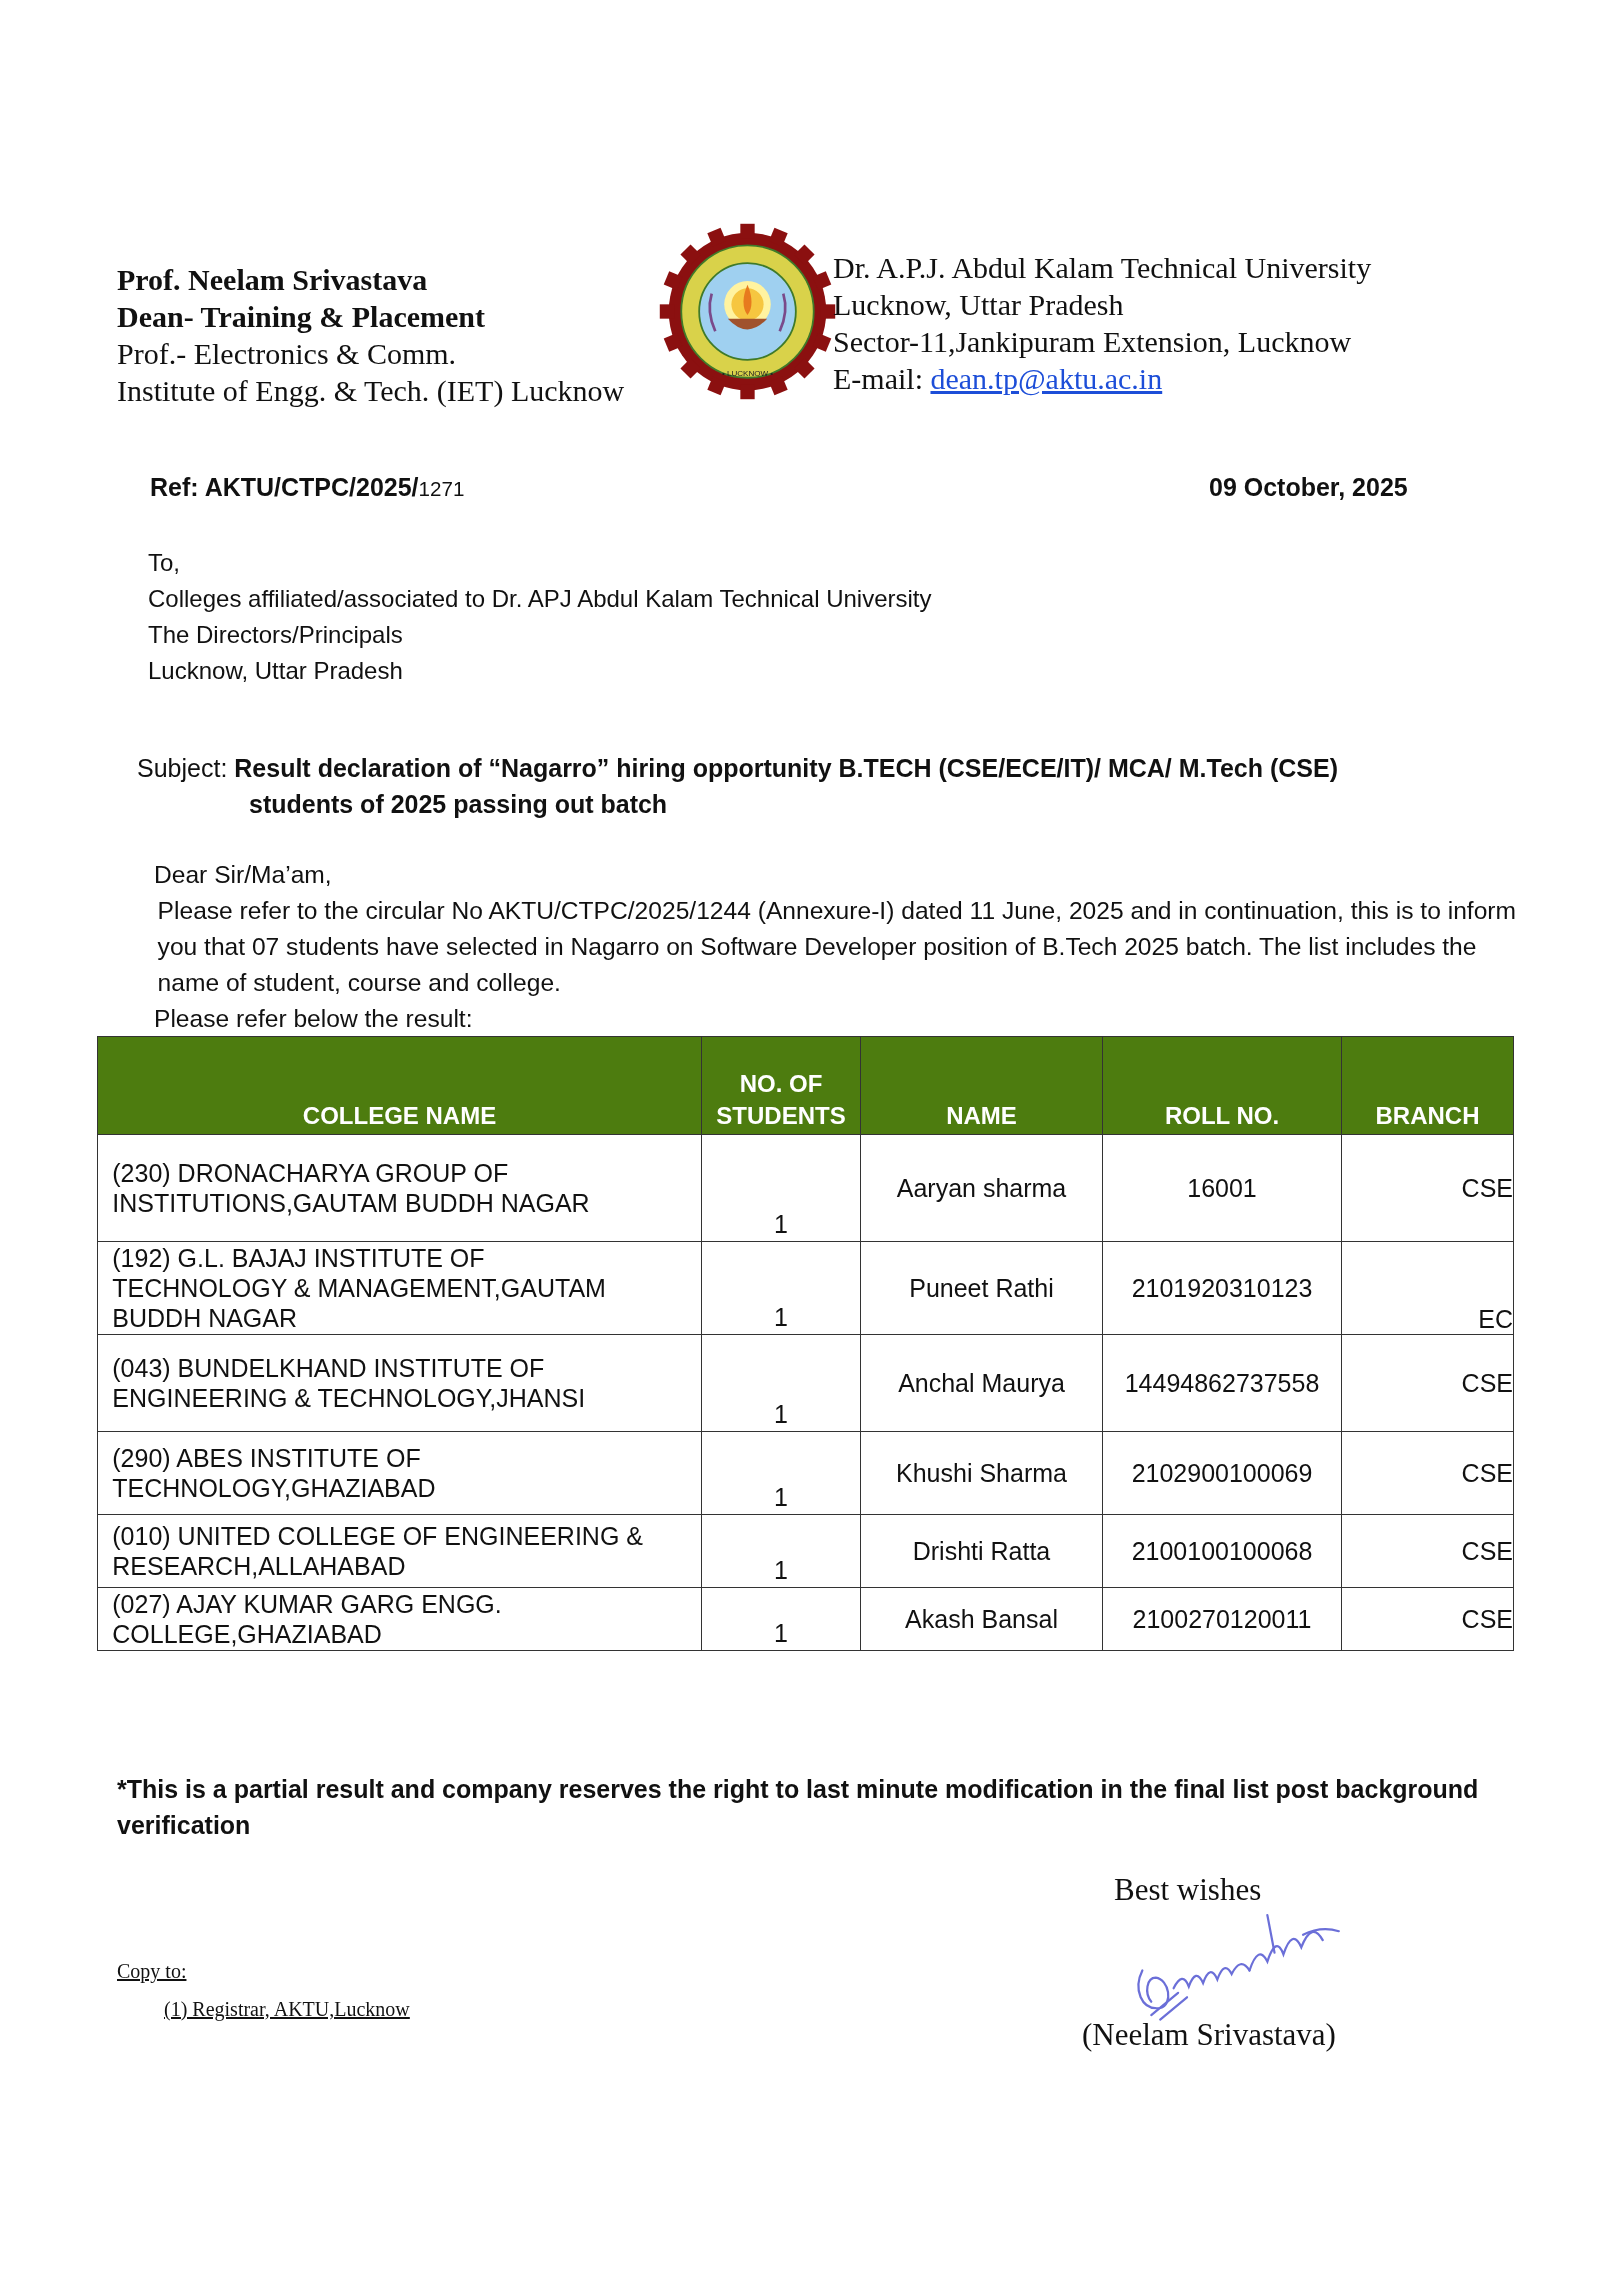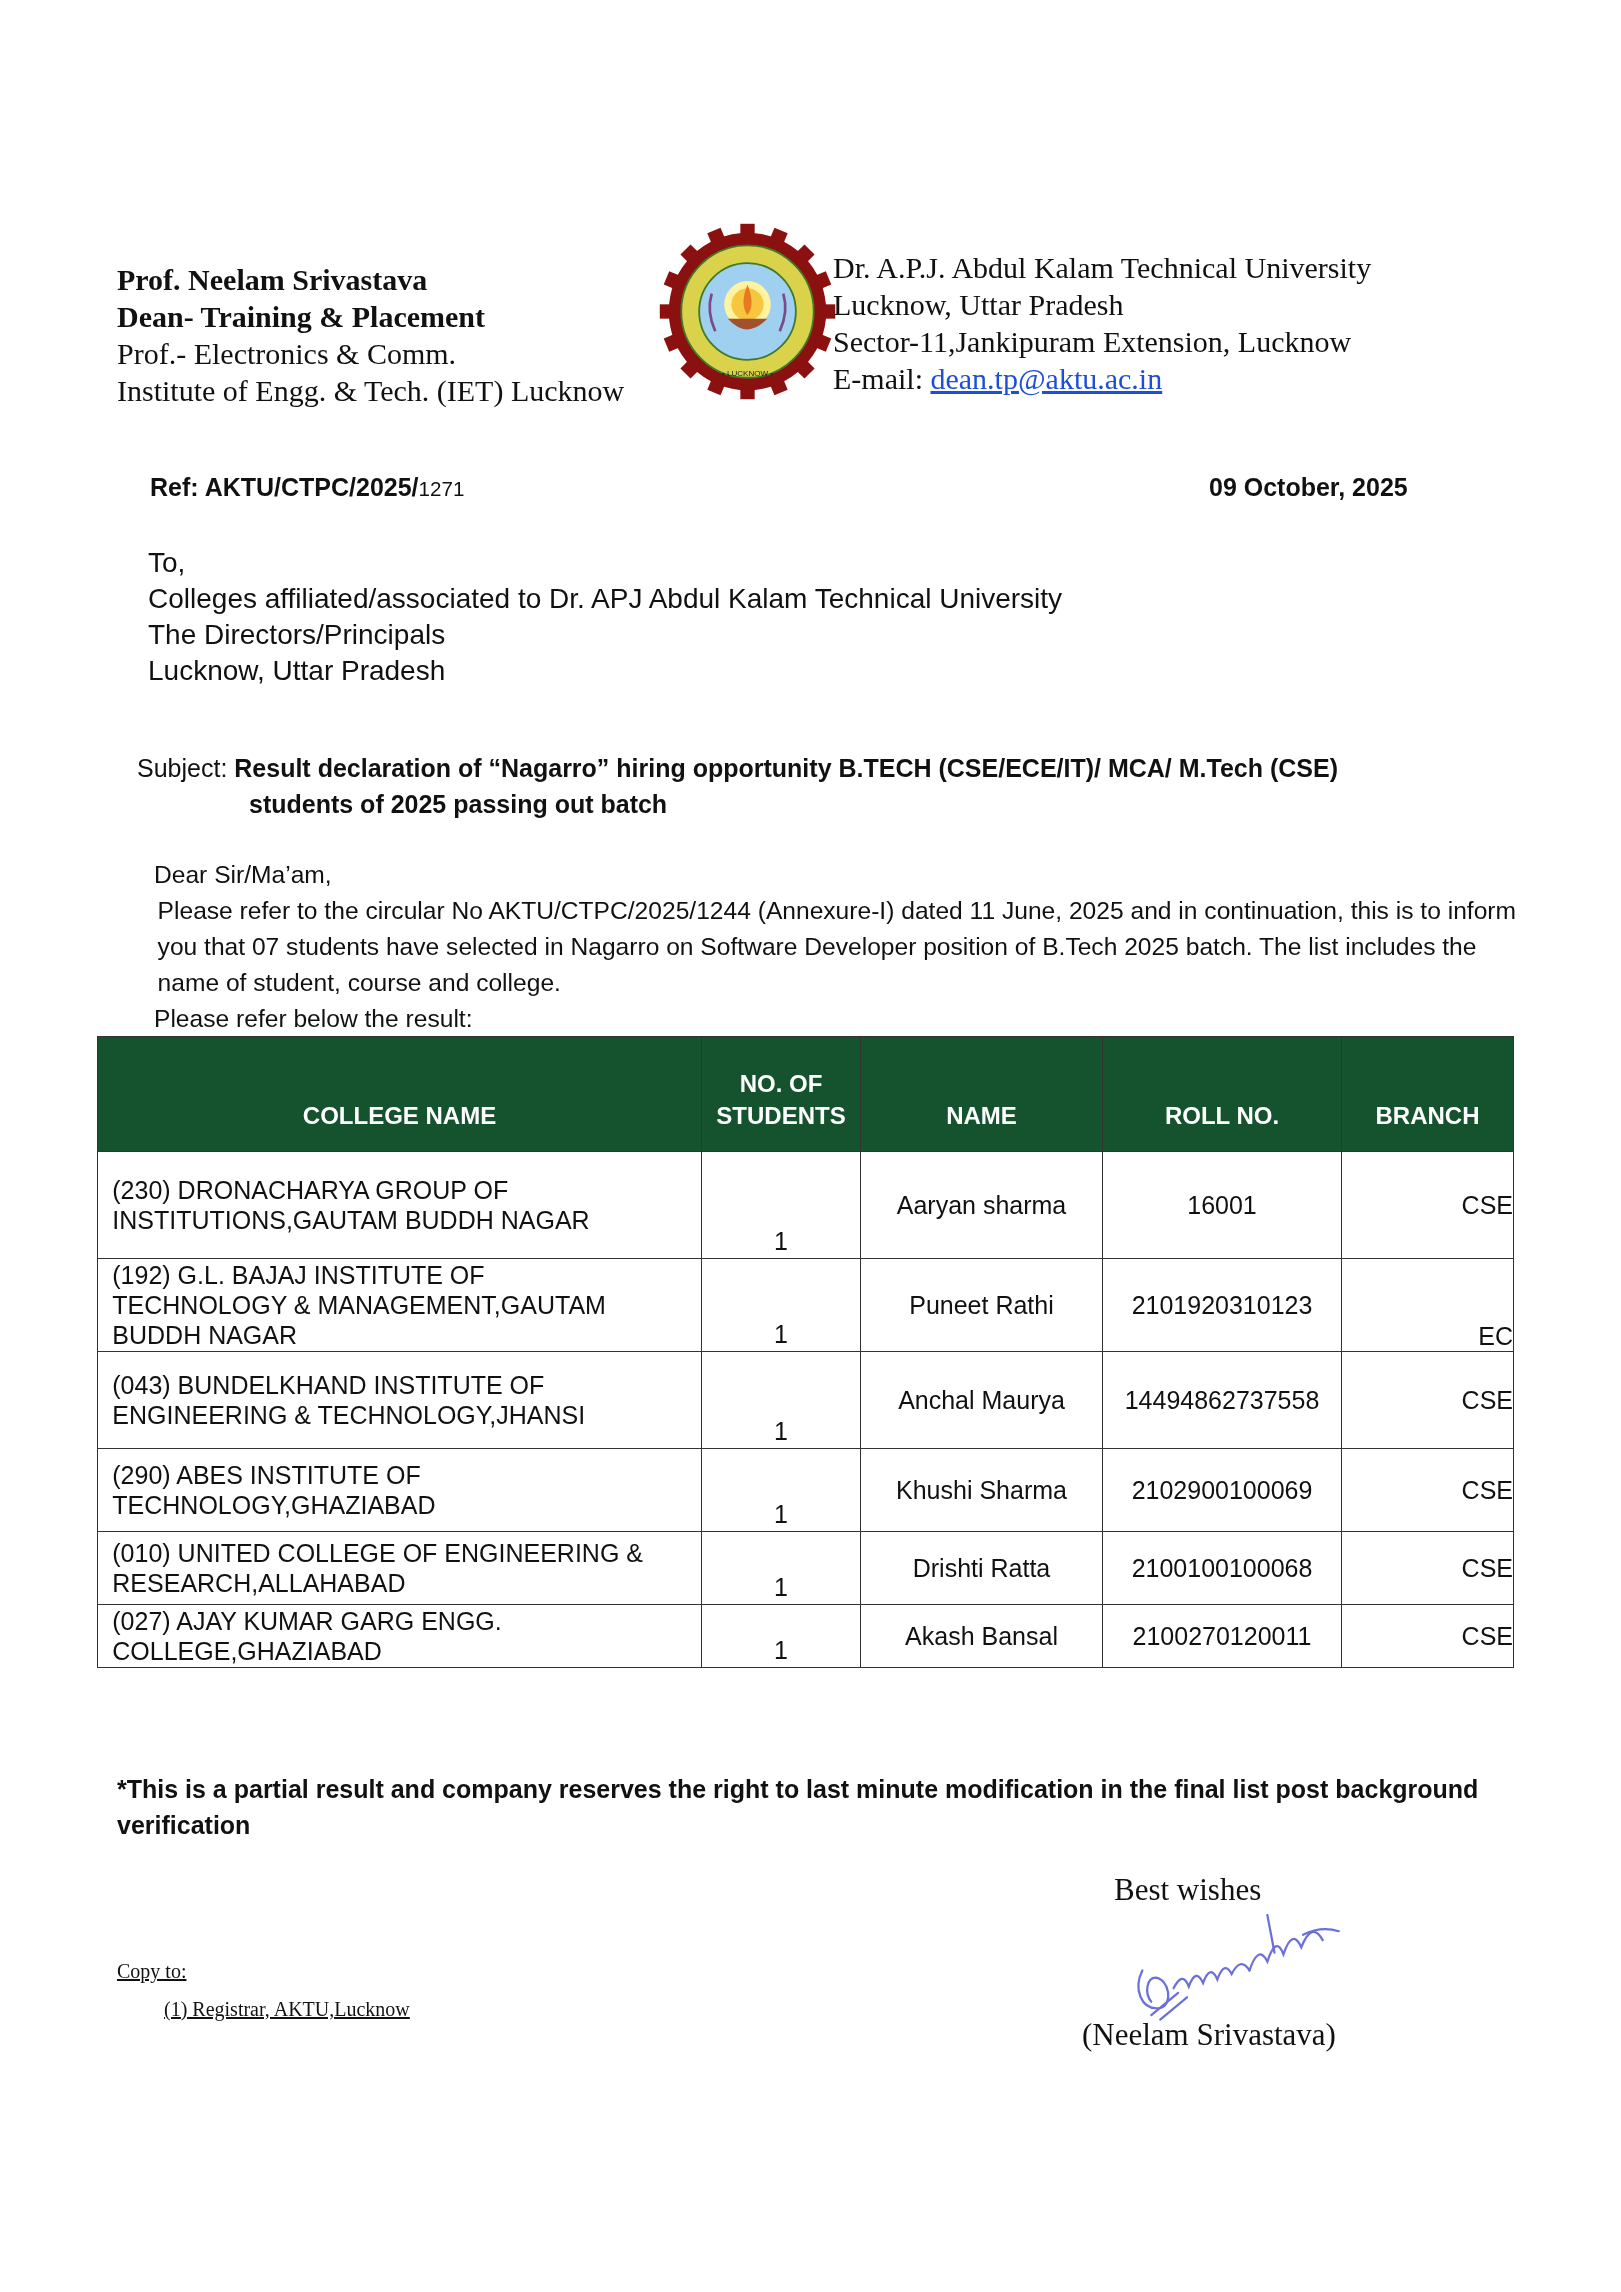--- a/index.html
+++ b/index.html
@@ -13,35 +13,35 @@
   .lh-left .b { font-weight: bold; }
   .lh-right { left: 833px; top: 249px; font-size: 30px; line-height: 37px; }
   .lh-right a { color: #1d4ed8; text-decoration: underline; }
   .logo { left: 658px; top: 222px; width: 179px; height: 179px; }
 
   
   .ref { left: 150px; top: 473px; font-size: 25px; font-weight: bold; }
   .ref .num { font-weight: normal; font-size: 20.6px; }
   .date { left: 1209px; top: 473px; font-size: 25px; font-weight: bold; }
 
-  .addr { left: 148px; top: 545px; font-size: 28px; line-height: 36px; }
+  .addr { left: 148px; top: 545px; font-size: 24px; line-height: 36px; }
 
   .subject { left: 137px; top: 750px; font-size: 25px; line-height: 36px; width: 1379px; }
   .subject .lbl { font-weight: normal; }
   .subject .txt { font-weight: bold; }
   .subject .l2 { padding-left: 112px; font-weight: bold; display: block; }
 
   .body { left: 154px; top: 857px; font-size: 24.6px; line-height: 36px; width: 1379px; }
   .body p { margin: 0; }
   .body .indent { padding-left: 3.6px; }
 
   
   table.results { position: absolute; left: 97px; top: 1036px; width: 1416px; border-collapse: collapse; table-layout: fixed; }
   table.results th, table.results td { border: 1.8px solid #333; }
-  table.results th { background: #14532d; color: #fff; font-family: "Liberation Sans", "DejaVu Sans", sans-serif; font-size: 24px; font-weight: bold; height: 95px; vertical-align: bottom; padding: 0 0 19px 0; text-align: center; line-height: 32px; }
+  table.results th { background: #4d7c0f; color: #fff; font-family: "Liberation Sans", "DejaVu Sans", sans-serif; font-size: 24px; font-weight: bold; height: 95px; vertical-align: bottom; padding: 0 0 2px 0; text-align: center; line-height: 32px; }
   table.results td { font-family: "Liberation Sans", "DejaVu Sans", sans-serif; font-size: 25px; line-height: 30px; padding: 0; }
   td.college { text-align: left; padding-left: 14.3px !important; vertical-align: middle; }
   td.count { text-align: center; vertical-align: bottom; padding-bottom: 1.8px !important; }
   td.name, td.roll { text-align: center; vertical-align: middle; }
   td.branch { text-align: right; vertical-align: middle; }
   td.branch.bottom { vertical-align: bottom; }
 
   .note { left: 117px; top: 1771px; font-size: 25px; font-weight: bold; line-height: 36px; width: 1397px; }
 
   .wishes { left: 1114px; top: 1872px; font-size: 31px; }

